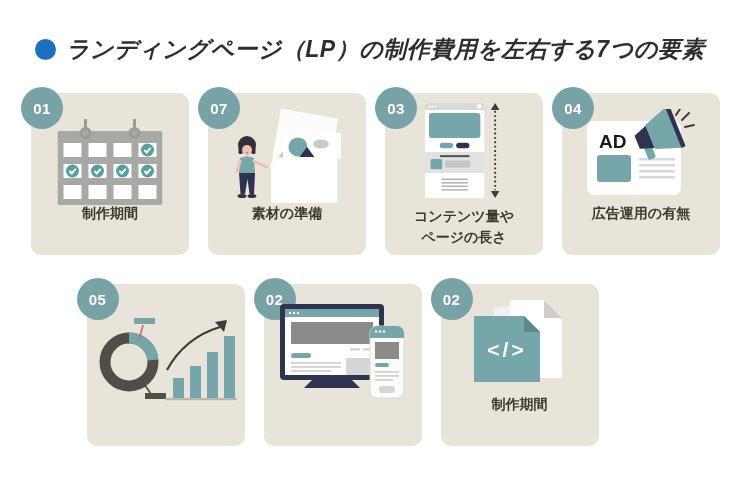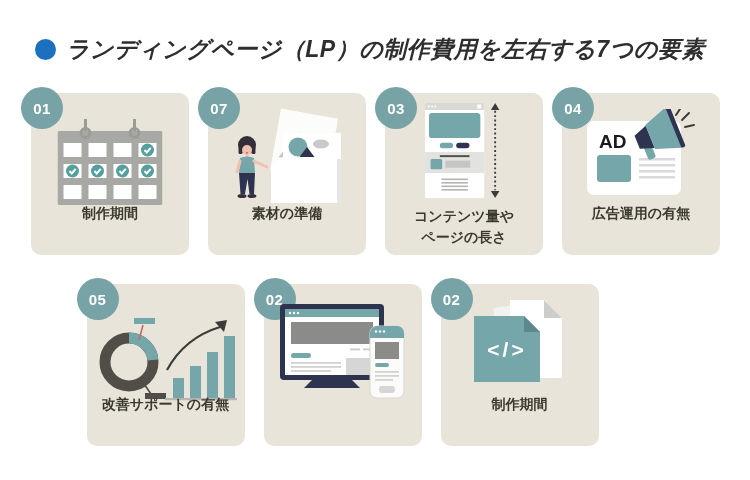--- a/index.html
+++ b/index.html
@@ -216,21 +216,20 @@
       <rect x="70" y="88" width="72" height="2.2" fill="#b5b5b2"></rect>
       <g class="f-teal">
         <rect x="78" y="68" width="11" height="20"></rect>
         <rect x="95" y="56" width="11" height="32"></rect>
         <rect x="112" y="42" width="11" height="46"></rect>
         <rect x="129" y="26" width="11" height="62"></rect>
       </g>
       <path class="s-arrow" stroke-width="2.2" d="M72,60 C84,38 102,24 125,17"></path>
       <polygon class="f-arrow" points="132,10 120,12 129,22"></polygon>
     </svg>
-    <div class="label">改善サポートの有無</div>
   </article>
 
   <article class="card card-c6">
     <div class="badge">02</div>
     <svg class="illo" style="top:18px" width="130" height="98" viewBox="0 0 130 98">
 
       <rect class="f-navy" x="2" y="2" width="104" height="76" rx="4"></rect>
       <rect class="f-white" x="7" y="7" width="94" height="66"></rect>
       <rect class="f-teal" x="7" y="7" width="94" height="8"></rect>
       <circle class="f-white" cx="12" cy="11" r="1.2"></circle>

